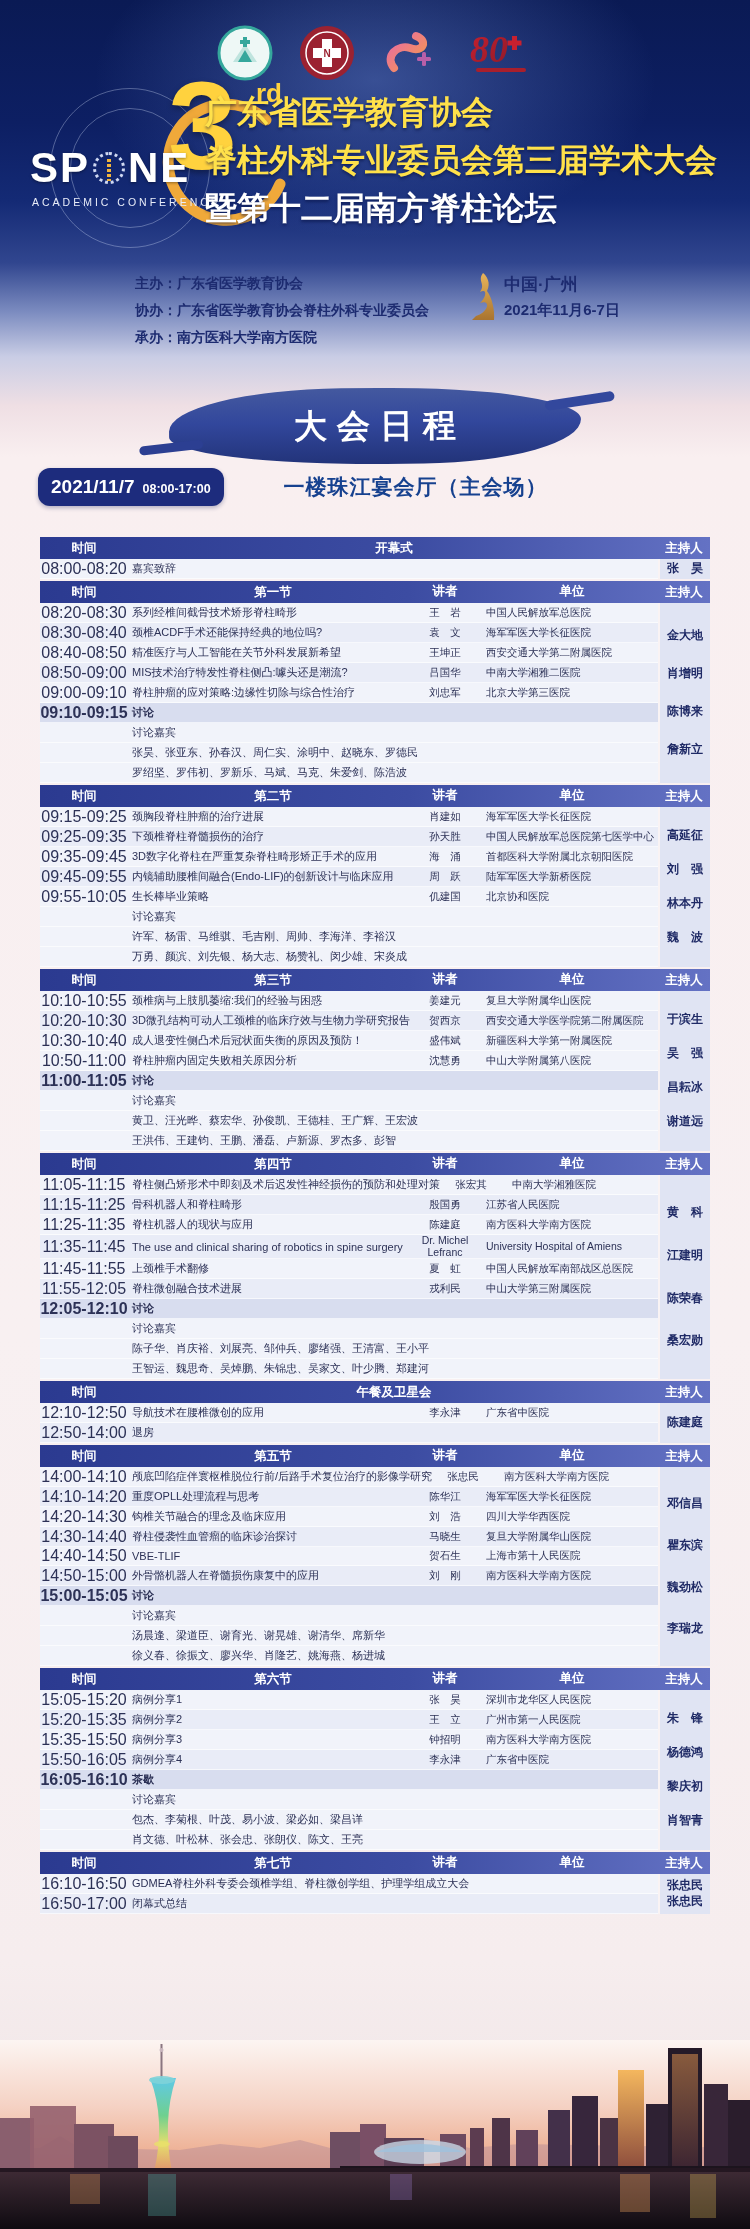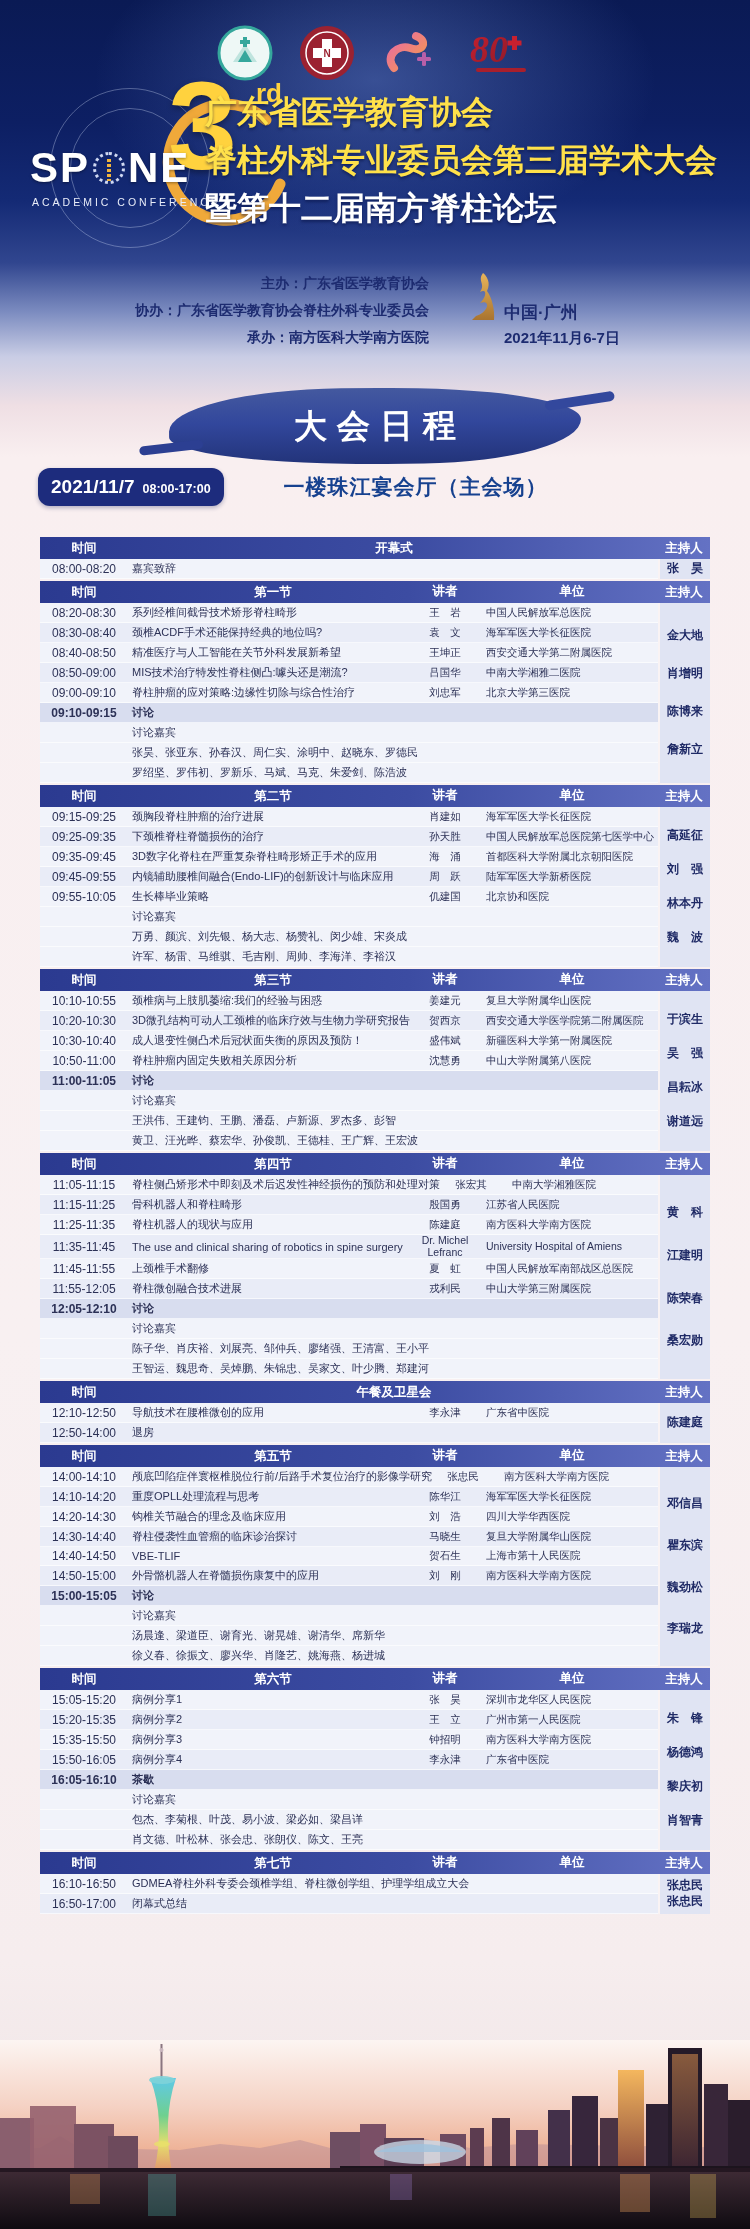--- a/index.html
+++ b/index.html
@@ -31,24 +31,24 @@
   .o-circle i { position:absolute; left:50%; top:4px; width:4px; height:22px; margin-left:-2px;
     background:repeating-linear-gradient(180deg,#f0b43e 0 3px,transparent 3px 5px); }
   .acad { position:absolute; left:2px; top:98px; font-size:10.5px; letter-spacing:3px; color:#e9edf9; }
   .swoosh { position:absolute; left:118px; top:-6px; }
   .big3 { position:absolute; left:138px; top:-34px; font-size:124px; font-weight:900; color:#ffd23e; text-shadow:0 3px 6px rgba(0,0,0,.35); line-height:1; }
   .rd { position:absolute; left:226px; top:-20px; font-size:26px; font-weight:bold; color:#ffd23e; }
   .titles { position:absolute; left:205px; top:88px; }
   .title-line { font-size:32px; font-weight:bold; line-height:48px; color:#ffe14a; text-shadow:0 2px 3px rgba(5,15,60,.55); white-space:nowrap; }
   .title-line.white { color:#ffffff; }
   .orgs { position:absolute; left:135px; top:270px; }
-  .org-row { font-size:14px; line-height:27px; color:#1d2b70; font-weight:bold; white-space:nowrap;text-align:right; }
+  .org-row { font-size:14px; line-height:27px; color:#1d2b70; font-weight:bold; white-space:nowrap; }
   .org-row .val { font-weight:bold; }
   .loc { position:absolute; left:468px; top:272px; display:flex; }
-  .loc-txt { margin-left:8px; color:#1d2b70;margin-top:28px; }
+  .loc-txt { margin-left:8px; color:#1d2b70; }
   .loc-city { font-size:17px; font-weight:bold; line-height:26px; }
   .loc-dates { font-size:15px; font-weight:bold; line-height:24px; }
   
   .banner { position:absolute; top:388px; left:50%; transform:translateX(-50%) rotate(-.6deg); width:412px; height:76px;
     background:linear-gradient(180deg,#44599f 0%,#32479c 45%,#223379 100%);
     border-radius:46% 54% 42% 58% / 60% 48% 62% 42%;
     display:flex; align-items:center; justify-content:center; }
   .banner::before { content:""; position:absolute; right:-34px; top:10px; width:70px; height:10px; background:#33489d; border-radius:6px; transform:rotate(-8deg); }
   .banner::after { content:""; position:absolute; left:-30px; bottom:14px; width:64px; height:9px; background:#2c3f92; border-radius:6px; transform:rotate(-6deg); }
   .banner-title { color:#fff; font-size:33px; font-weight:bold; letter-spacing:10px; text-indent:10px; }
@@ -68,21 +68,21 @@
   .c.time { width:88px; flex:none; text-align:center; }
   .c.title { flex:1; padding:2px 2px 2px 4px; }
   .c.speaker { width:58px; flex:none; text-align:center; line-height:1.1; font-size:10.5px; display:flex; align-items:center; justify-content:center; }
   .sec-head .c.speaker { font-size:12.5px; }
   .c.unit { width:172px; flex:none; font-size:10.5px; line-height:1.1; white-space:nowrap; display:flex; align-items:center;margin-left:12px; }
   .sec-head .c.unit { font-size:12.5px; justify-content:center; }
   .c.host-h { width:52px; flex:none;text-align:center; }
   .sec-body { display:flex; align-items:stretch; }
   .sec-main { flex:1; min-width:0; }
   .row { display:flex; align-items:center; min-height:19px; font-size:11px; color:#2c3156; border-bottom:1px solid rgba(255,255,255,.65); }
-  .row .c.time { font-size:12px; }
+  .row .c.time { font-size:16px; }
   .row.odd { background:#f1f3fa; }
   .row.even { background:#e9ecf7; }
   .row.discussion { background:#d8ddef;font-weight:bold; }
   .row.guest { background:#f1f3fa; }
   .row .c.title { white-space:nowrap; overflow:visible; }
   .sec-host { width:52px; flex:none; background:#e0e4f3; border-left:2px solid #f9f3f4;
     display:flex; flex-direction:column; justify-content:space-evenly; align-items:center;
     color:#1f2a66; font-weight:bold; font-size:12px; padding:2px 0; }
   .host-name { line-height:1.15; white-space:nowrap; }
   
@@ -331,25 +331,25 @@
               <div class="c title">生长棒毕业策略</div>
               <div class="c speaker">仉建国</div>
               <div class="c unit">北京协和医院</div>
             </div>
             <div class="row guest">
               <div class="c time"></div>
               <div class="c title">讨论嘉宾</div>
             </div>
             <div class="row guest">
               <div class="c time"></div>
+              <div class="c title">许军、杨雷、马维骐、毛吉刚、周帅、李海洋、李裕汉</div>
+            </div>
+            <div class="row guest">
+              <div class="c time"></div>
               <div class="c title">万勇、颜滨、刘先银、杨大志、杨赞礼、闵少雄、宋炎成</div>
-            </div>
-            <div class="row guest">
-              <div class="c time"></div>
-              <div class="c title">许军、杨雷、马维骐、毛吉刚、周帅、李海洋、李裕汉</div>
             </div>
           </div>
           <div class="sec-host">
             <div class="host-name">高延征</div>
             <div class="host-name">刘　强</div>
             <div class="host-name">林本丹</div>
             <div class="host-name">魏　波</div>
           </div>
         </div>
       </div>
@@ -390,25 +390,25 @@
             <div class="row discussion">
               <div class="c time">11:00-11:05</div>
               <div class="c title">讨论</div>
             </div>
             <div class="row guest">
               <div class="c time"></div>
               <div class="c title">讨论嘉宾</div>
             </div>
             <div class="row guest">
               <div class="c time"></div>
+              <div class="c title">黄卫、汪光晔、蔡宏华、孙俊凯、王德桂、王广辉、王宏波</div>
+            </div>
+            <div class="row guest">
+              <div class="c time"></div>
               <div class="c title">王洪伟、王建钧、王鹏、潘磊、卢新源、罗杰多、彭智</div>
-            </div>
-            <div class="row guest">
-              <div class="c time"></div>
-              <div class="c title">黄卫、汪光晔、蔡宏华、孙俊凯、王德桂、王广辉、王宏波</div>
             </div>
           </div>
           <div class="sec-host">
             <div class="host-name">于滨生</div>
             <div class="host-name">吴　强</div>
             <div class="host-name">昌耘冰</div>
             <div class="host-name">谢道远</div>
           </div>
         </div>
       </div>

